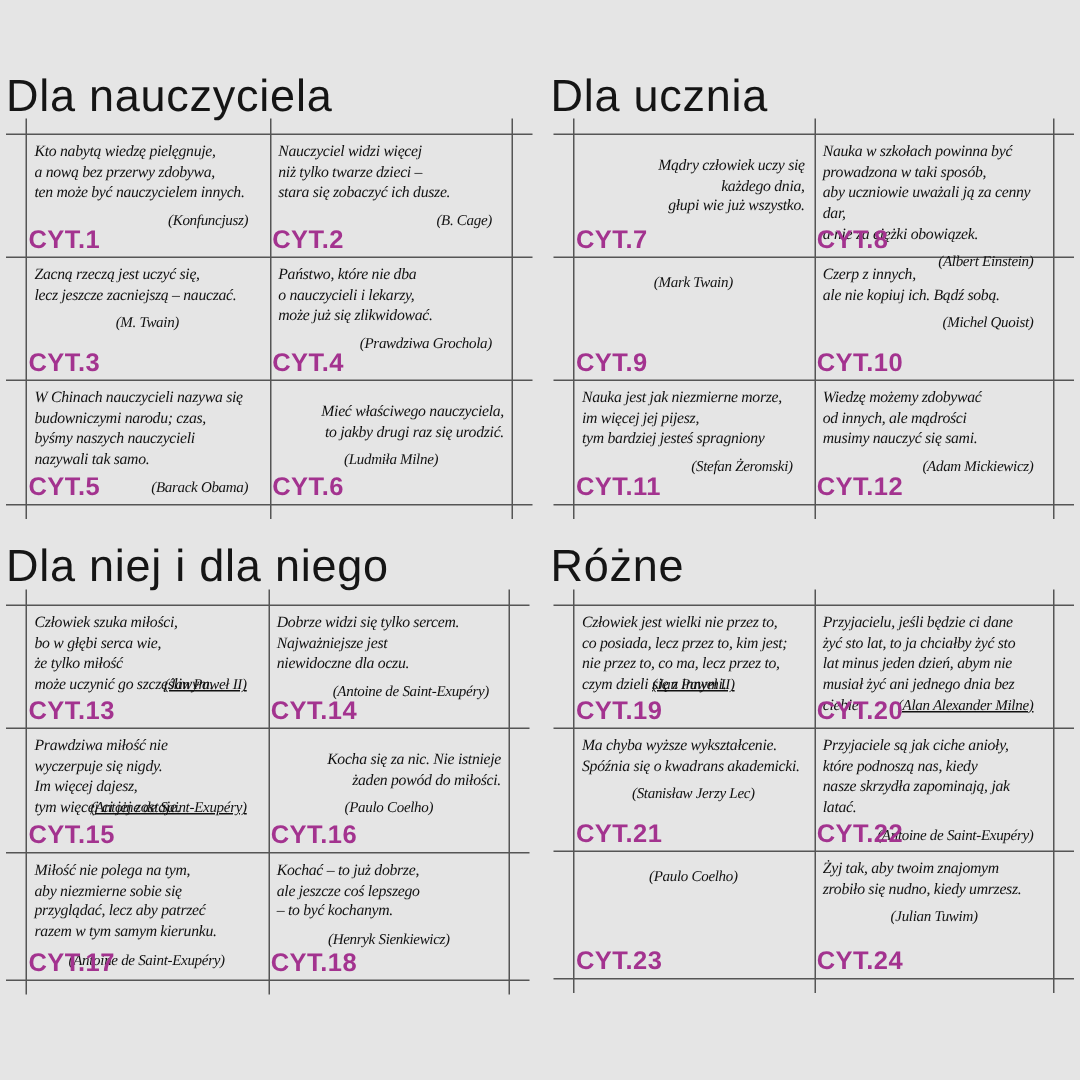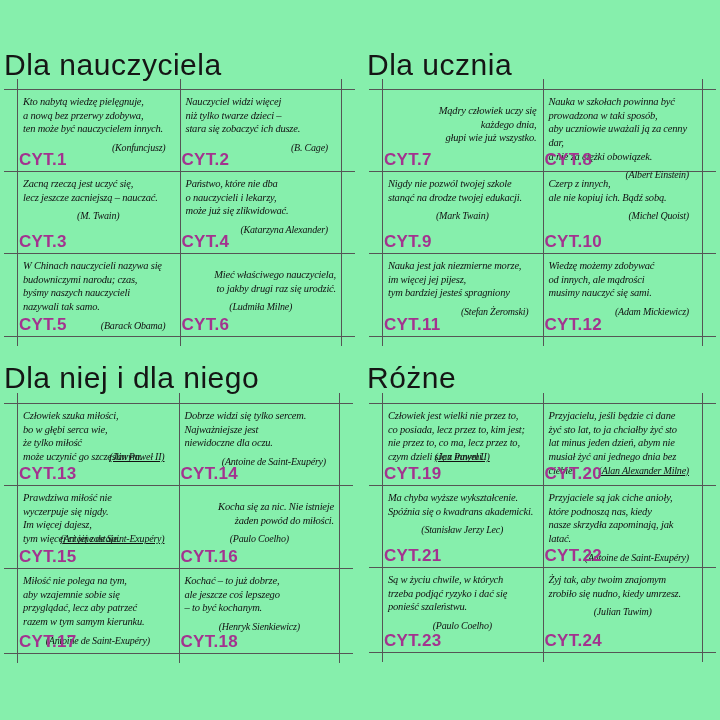--- a/index.html
+++ b/index.html
@@ -1,20 +1,20 @@
 <!DOCTYPE html>
 <html style="--accent: #A3338F; --line-color: #555555; --text-color: #111111;"><head>
 <meta charset="utf-8">
 <style>
   html, body { margin: 0; padding: 0; background: #fff; }
   .page {
     position: relative;
     width: 720px;
     height: 720px;
-    background: #86efac;
+    background: #e5e5e5;
     font-family: "Liberation Sans", sans-serif;
     overflow: hidden;
   }
   .section { position: absolute; }
   .section-title {
     margin: 0;
     font-family: "Liberation Sans", sans-serif;
     font-size: 30px;
     font-weight: 400;
     letter-spacing: 0.5px;
@@ -109,21 +109,21 @@
       <div class="cell" style="left:0; top:82px; height:82px;">
         <div class="q">Zacną rzeczą jest uczyć się,
 lecz jeszcze zacniejszą – nauczać.</div>
         <div class="a a-center">(M. Twain)</div>
         <div class="cyt">CYT.3</div>
       </div>
       <div class="cell" style="left:50%; top:82px; height:82px;">
         <div class="q">Państwo, które nie dba
 o nauczycieli i lekarzy,
 może już się zlikwidować.</div>
-        <div class="a">(Katarzyna Alexander)</div>
+        <div class="a">(Prawdziwa Grochola)</div>
         <div class="cyt">CYT.4</div>
       </div>
       <div class="cell" style="left:0; top:164px; height:83px;">
         <div class="q">W Chinach nauczycieli nazywa się
 budowniczymi narodu; czas,
 byśmy naszych nauczycieli
 nazywali tak samo.</div>
         <div class="a">(Barack Obama)</div>
         <div class="cyt">CYT.5</div>
       </div>
@@ -156,22 +156,20 @@
       </div>
       <div class="cell" style="left:50%; top:0; height:82px;">
         <div class="q">Nauka w szkołach powinna być
 prowadzona w taki sposób,
 aby uczniowie uważali ją za cenny dar,
 a nie za ciężki obowiązek.</div>
         <div class="a">(Albert Einstein)</div>
         <div class="cyt">CYT.8</div>
       </div>
       <div class="cell" style="left:0; top:82px; height:82px;">
-        <div class="q">Nigdy nie pozwól twojej szkole
-stanąć na drodze twojej edukacji.</div>
         <div class="a a-center">(Mark Twain)</div>
         <div class="cyt">CYT.9</div>
       </div>
       <div class="cell" style="left:50%; top:82px; height:82px;">
         <div class="q">Czerp z innych,
 ale nie kopiuj ich. Bądź sobą.</div>
         <div class="a">(Michel Quoist)</div>
         <div class="cyt">CYT.10</div>
       </div>
       <div class="cell" style="left:0; top:164px; height:83px;">
@@ -226,21 +224,21 @@
         <div class="cyt">CYT.15</div>
       </div>
       <div class="cell" style="left:50%; top:82px; height:83px;">
         <div class="q q-center q-pad">Kocha się za nic. Nie istnieje
 żaden powód do miłości.</div>
         <div class="a a-center">(Paulo Coelho)</div>
         <div class="cyt">CYT.16</div>
       </div>
       <div class="cell" style="left:0; top:165px; height:85px;">
         <div class="q">Miłość nie polega na tym,
-aby wzajemnie sobie się
+aby niezmierne sobie się
 przyglądać, lecz aby patrzeć
 razem w tym samym kierunku.</div>
         <div class="a a-center">(Antoine de Saint-Exupéry)</div>
         <div class="cyt">CYT.17</div>
       </div>
       <div class="cell" style="left:50%; top:165px; height:85px;">
         <div class="q">Kochać – to już dobrze,
 ale jeszcze coś lepszego
 – to być kochanym.</div>
         <div class="a a-center">(Henryk Sienkiewicz)</div>
@@ -284,23 +282,20 @@
         <div class="cyt">CYT.21</div>
       </div>
       <div class="cell" style="left:50%; top:82px; height:82px;">
         <div class="q">Przyjaciele są jak ciche anioły,
 które podnoszą nas, kiedy
 nasze skrzydła zapominają, jak latać.</div>
         <div class="a">(Antoine de Saint-Exupéry)</div>
         <div class="cyt">CYT.22</div>
       </div>
       <div class="cell" style="left:0; top:164px; height:85px;">
-        <div class="q">Są w życiu chwile, w których
-trzeba podjąć ryzyko i dać się
-ponieść szaleństwu.</div>
         <div class="a a-center">(Paulo Coelho)</div>
         <div class="cyt">CYT.23</div>
       </div>
       <div class="cell" style="left:50%; top:164px; height:85px;">
         <div class="q">Żyj tak, aby twoim znajomym
 zrobiło się nudno, kiedy umrzesz.</div>
         <div class="a a-center">(Julian Tuwim)</div>
         <div class="cyt">CYT.24</div>
       </div>
     </div>

